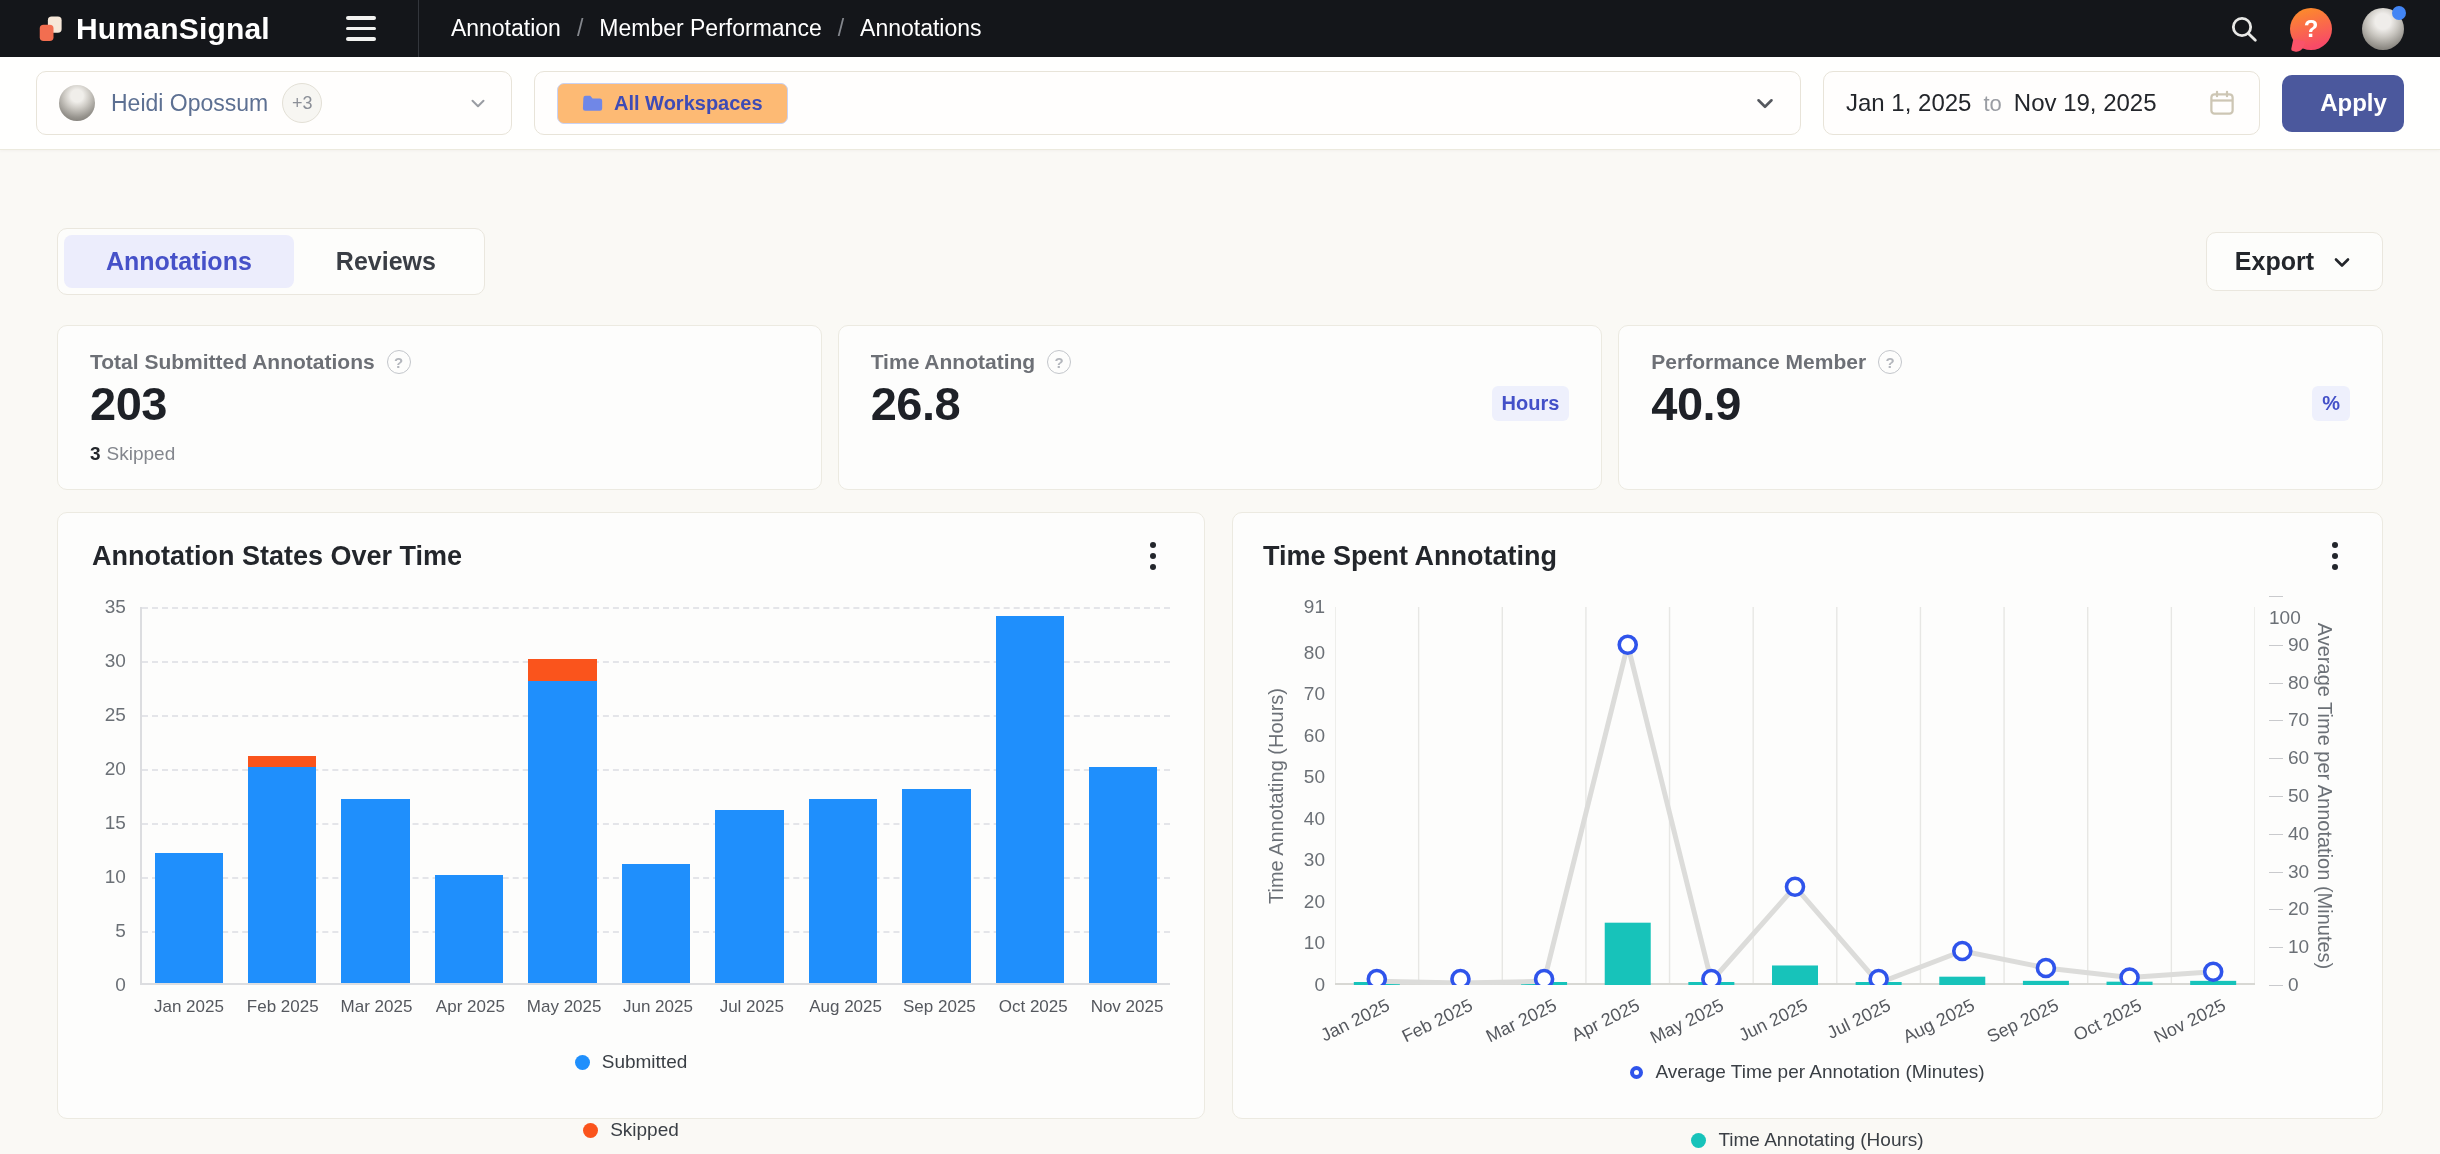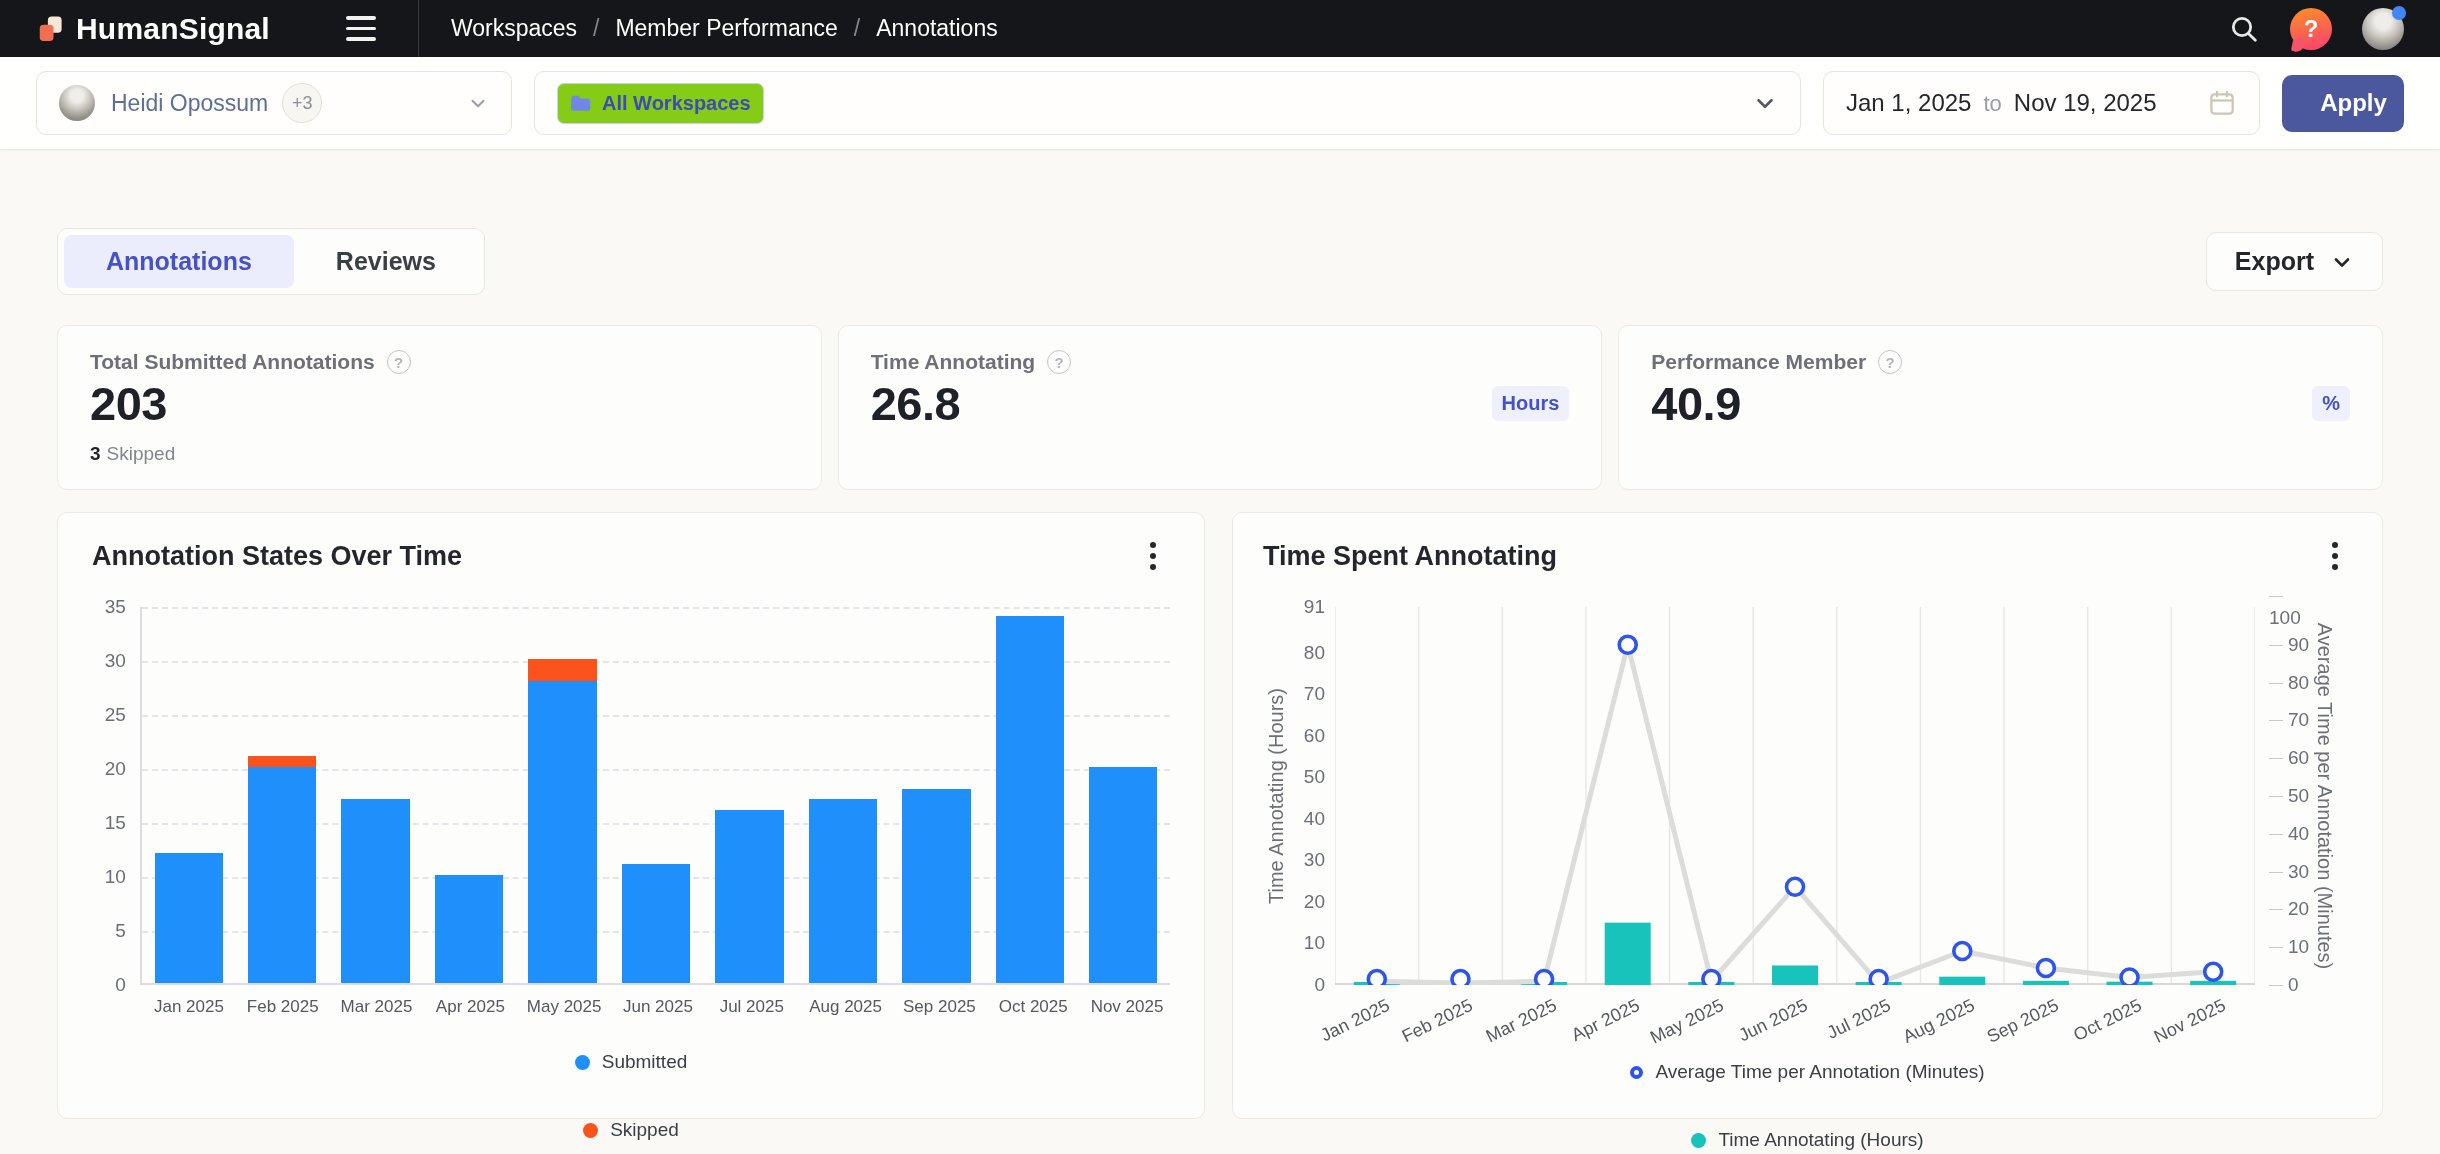--- a/index.html
+++ b/index.html
@@ -29,22 +29,22 @@
     padding:0 36px; gap:22px; box-shadow:0 1px 3px rgba(40,35,20,.04); }
   .fbox { height:64px; border:1px solid #e8e4d9; border-radius:10px; background:#fffefd; display:flex; align-items:center; padding:0 22px; cursor:pointer; }
   .member-box { width:476px; }
   .member-avatar { width:36px; height:36px; border-radius:50%;
     background:radial-gradient(circle at 50% 30%, #f0eeea 0 20%, #cfccc6 40%, #97948e 70%, #6e6b66 100%); }
   .member-name { margin-left:16px; font-size:23px; color:#5d7092; }
   .plus-badge { margin-left:14px; min-width:40px; height:40px; border:1px solid #e3e0d6; background:#f7f6f2; border-radius:50%;
     display:flex; align-items:center; justify-content:center; font-size:18px; color:#8b8f97; }
   .fbox .spacer { flex:1; }
   .workspace-box { flex:1; }
-  .ws-chip { display:flex; align-items:center; gap:10px; background:#84cc16; border:1px solid #c9d2f3; border-radius:7px;
-    padding:8px 12px; font-size:20px; font-weight:700; color:#3e4bb5; }
+  .ws-chip { display:flex; align-items:center; gap:10px; background:#fdba74; border:1px solid #c9d2f3; border-radius:7px;
+    padding:8px 24px; font-size:20px; font-weight:700; color:#3e4bb5; }
   .date-box { width:437px; cursor:text; }
   .date-text { font-size:24px; color:#23262b; display:flex; gap:12px; align-items:baseline; }
   .date-to { color:#9a9da3; font-size:22px; }
   .apply-btn { width:122px; height:57px; background:#4b589d; border:none; border-radius:10px; color:#fff;
     font-size:24px; font-weight:700; cursor:pointer; font-family:inherit;padding-left:21px; }
 
   
   .content { padding:0 57px; }
   .tabs-row { margin-top:78px; display:flex; align-items:center; justify-content:space-between; }
   .tabs { display:flex; background:#fdfdfb; border:1px solid #eae7de; border-radius:10px; padding:6px; }
@@ -119,21 +119,21 @@
     </svg>
     <span class="brand-name">HumanSignal</span>
   </div>
   <div class="hamburger">
       <span></span>
       <span></span>
       <span></span>
     </div>
   <div class="nav-divider"></div>
   <div class="breadcrumbs">
-    <span>Workspaces</span>
+    <span>Annotation</span>
     <span class="crumb-sep">/</span>
     <span>Member Performance</span>
     <span class="crumb-sep">/</span>
     <span>Annotations</span>
   </div>
   <div class="nav-right">
     <svg width="32" height="32" viewBox="0 0 24 24" style="cursor:pointer">
       <circle cx="10.5" cy="10.5" r="6.5" fill="none" stroke="#e8e8e6" stroke-width="2.1"></circle>
       <line x1="15.3" y1="15.3" x2="20.5" y2="20.5" stroke="#e8e8e6" stroke-width="2.1" stroke-linecap="round"></line>
     </svg>

